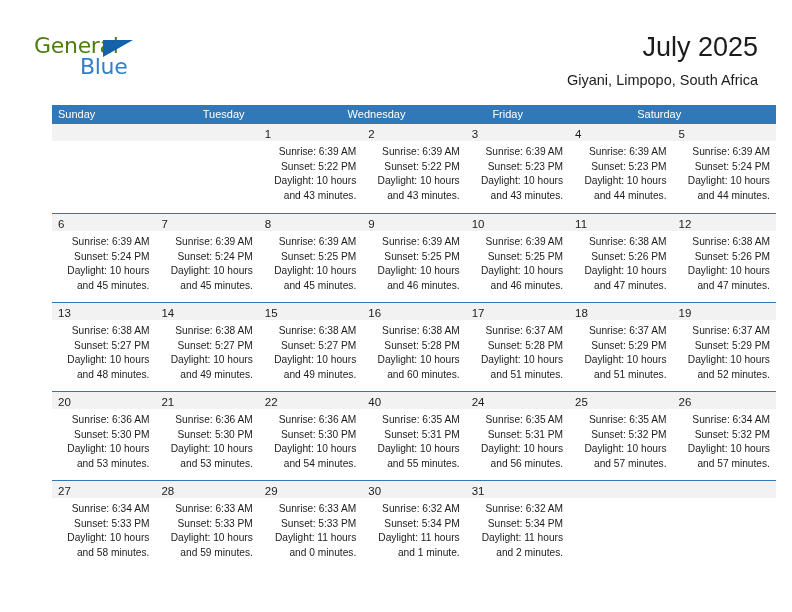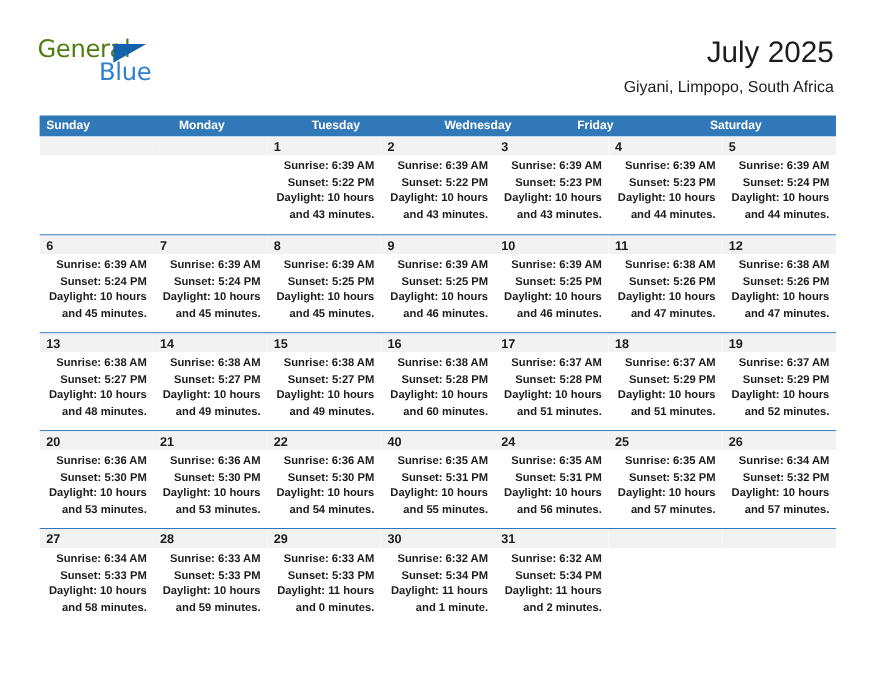--- a/index.html
+++ b/index.html
@@ -51,21 +51,21 @@
     position: absolute;
     left: 69px;
     top: 5px;
     width: 0;
     height: 0;
     border-left: 30px solid #1461ac;
     border-bottom: 17px solid transparent;
   }
   .brand-blue {
     position: absolute;
-    left: 56px;
+    left: 46px;
     top: 21px;
     font-size: 22px;
     letter-spacing: -0.3px;
     color: #2f7fd0;
     font-family: "DejaVu Sans", sans-serif;
     font-weight: 400;
     line-height: 22px;
   }
   .title-block {
     position: absolute;
@@ -83,24 +83,23 @@
     font-size: 14.5px;
     color: #1c1c1c;
     line-height: 20px;
     margin-top: 6px;
     white-space: nowrap;
   }
 
   
   .calendar {
     position: absolute;
-    left: 36px;
+    left: 52px;
     top: 105px;
     width: 724px;
-    font-weight: bold;
   }
   .weekdays {
     display: flex;
     background: #3078b7;
     height: 19px;
   }
   .weekday {
     flex: 1 1 0;
     color: #ffffff;
     font-size: 11px;
@@ -169,21 +168,20 @@
       <div class="cal-title">July 2025</div>
       <div class="cal-subtitle">Giyani, Limpopo, South Africa</div>
     </div>
 
   </div>
 
   <div class="calendar">
 
     <div class="weekdays">
       <div class="weekday">Sunday</div>
-      <div class="weekday">Monday</div>
       <div class="weekday">Tuesday</div>
       <div class="weekday">Wednesday</div>
       <div class="weekday">Friday</div>
       <div class="weekday">Saturday</div>
     </div>
 
     <div class="week first">
       <div class="daycell empty">
         <div class="daynum-band"><span class="daynum"></span></div>
         <div class="dayinfo">

